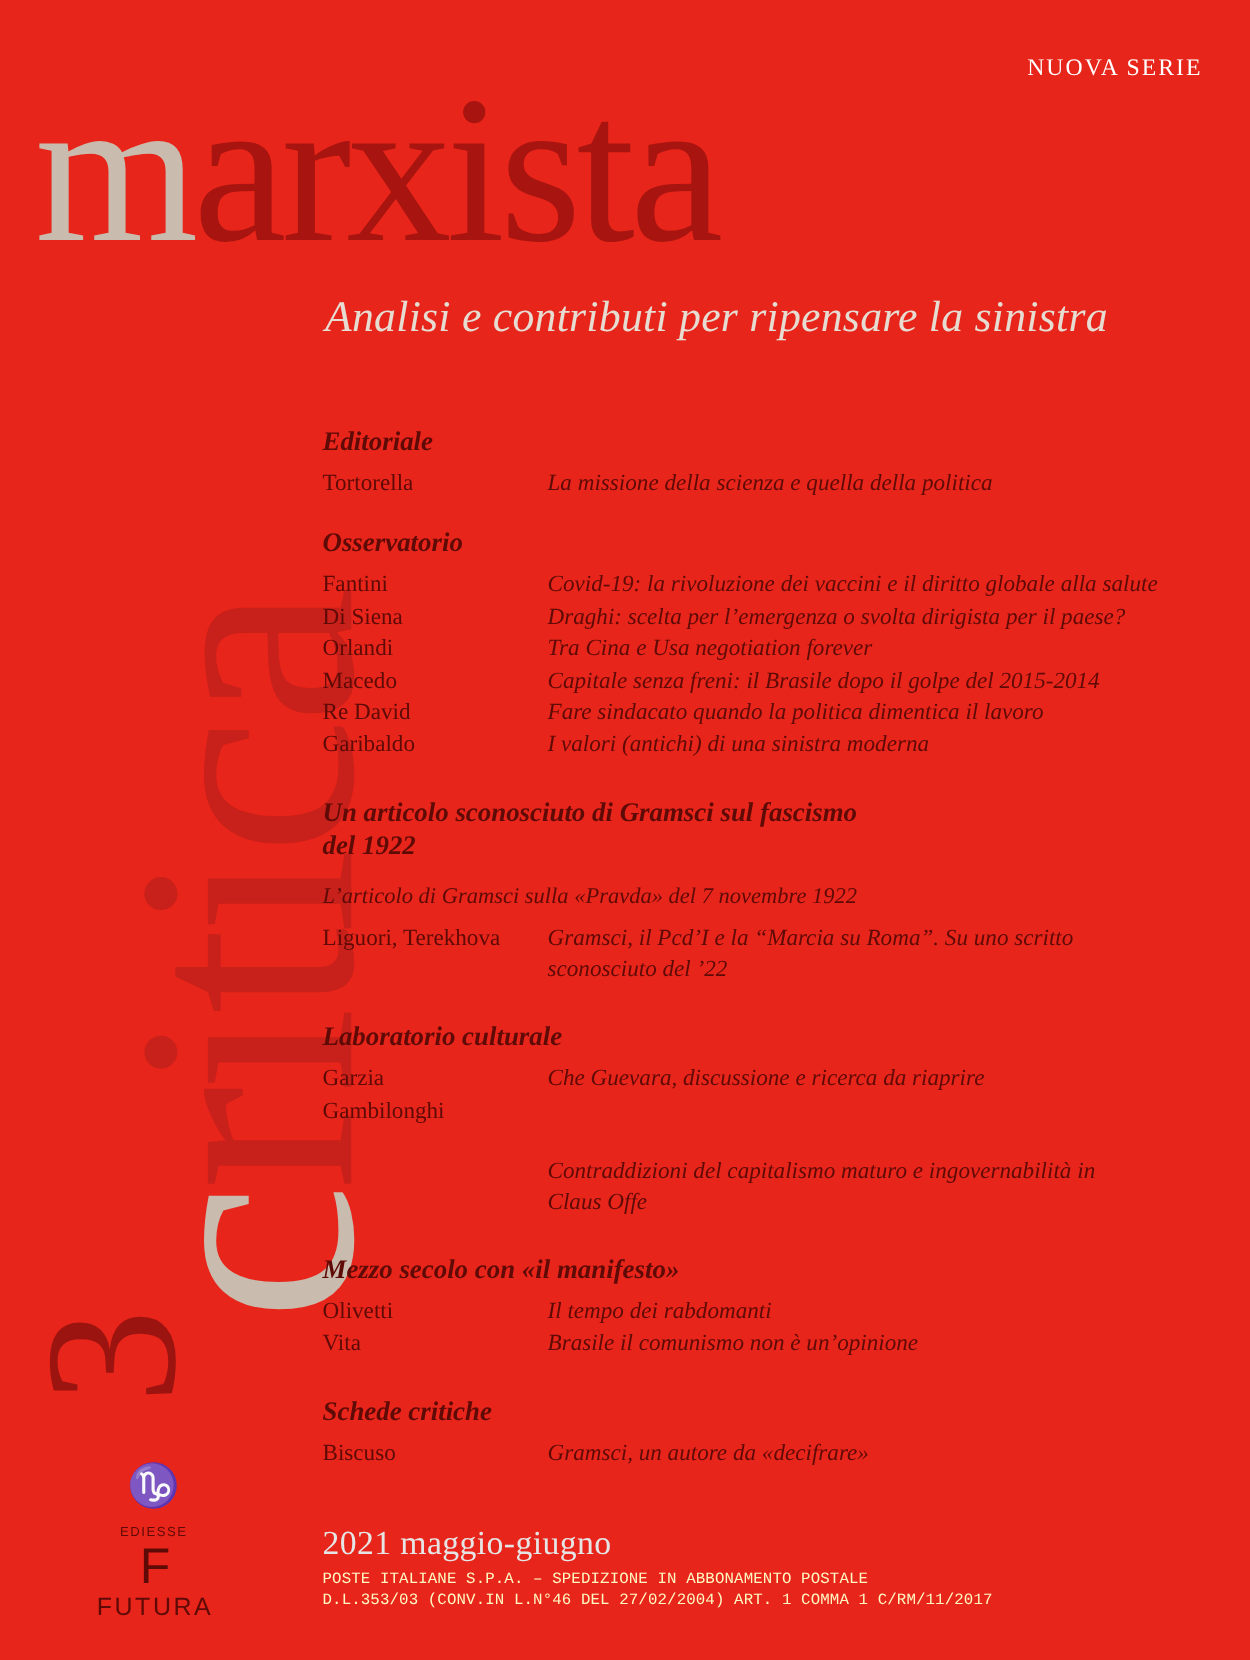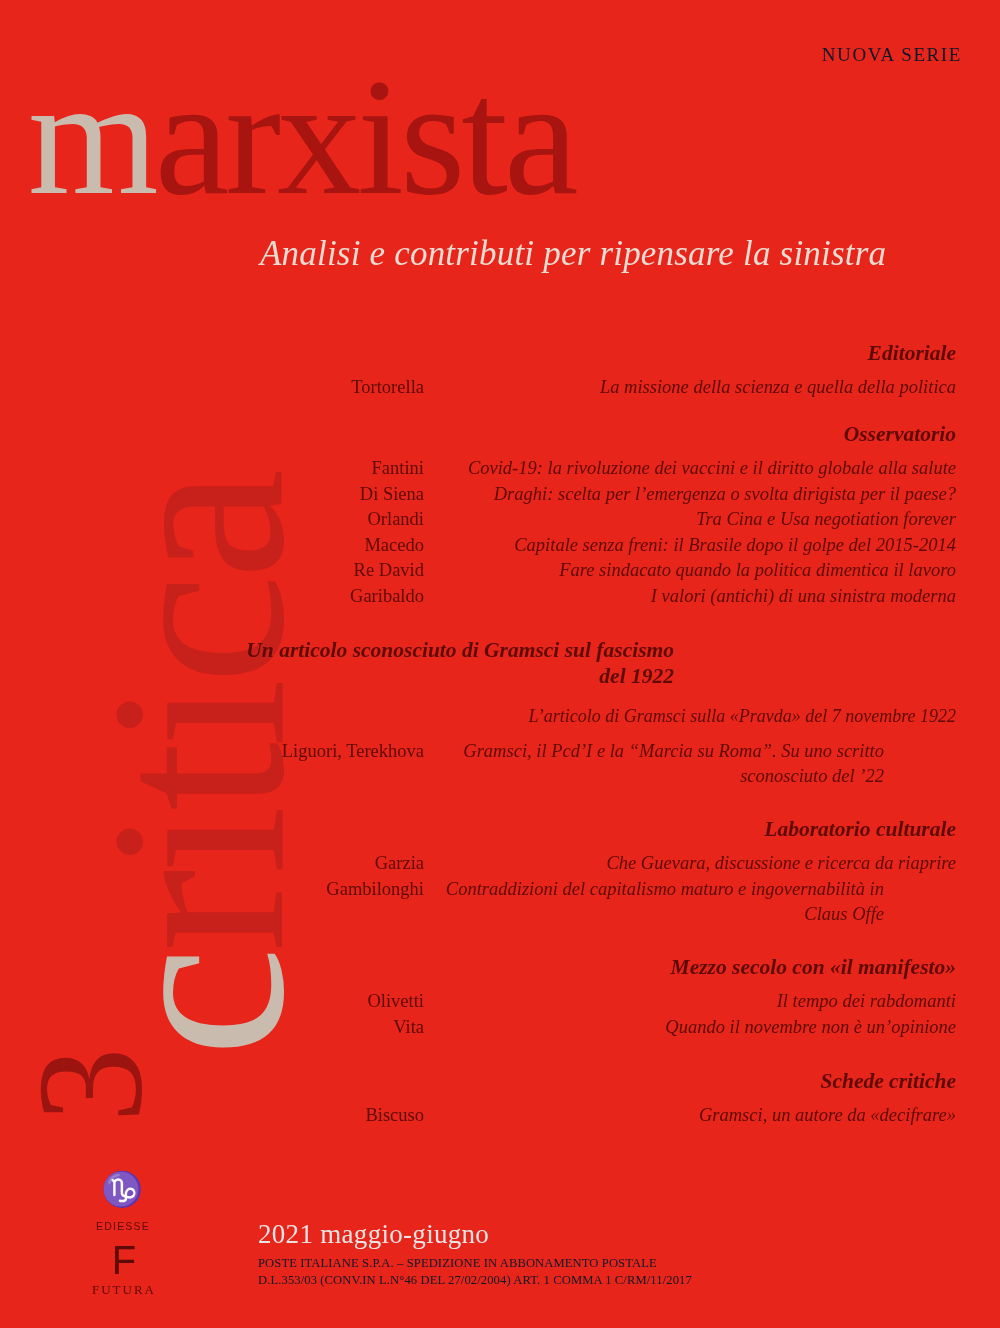--- a/index.html
+++ b/index.html
@@ -46,21 +46,21 @@
     font-family: "Liberation Serif", serif;
   }
 
   
   .nuova-serie {
     position: absolute;
     right: 38px;
     top: 44px;
     font-size: 19px;
     letter-spacing: 1.6px;
-    color: #0f172a;
+    color: #ffffff;
     font-family: "Liberation Serif", serif;
     font-variant: small-caps;
   }
 
   .masthead {
     position: absolute;
     left: 28px;
     top: 52px;
     width: 950px;
     font-size: 168px;
@@ -79,24 +79,23 @@
     font-size: 35px;
     font-style: italic;
     color: #e6dcd2;
     font-family: "Liberation Serif", serif;
     letter-spacing: 0.2px;
   }
 
   
   .toc {
     position: absolute;
-    left: 244px;
+    left: 258px;
     top: 340px;
     width: 712px;
-    text-align: right;
   }
   .section { margin-bottom: 14px; }
   .section-title {
     font-size: 21.5px;
     font-weight: bold;
     font-style: italic;
     color: #5e0a06;
     margin-bottom: 9px;
     line-height: 1.22;
   }
@@ -135,23 +134,23 @@
     width: 700px;
   }
   .footer .date {
     font-size: 27px;
     color: #e5e5e5;
     letter-spacing: 0.3px;
     margin-bottom: 5px;
   }
   .footer .legal {
     font-size: 12.6px;
-    color: #0f172a;
+    color: #fef9c3;
     line-height: 1.3;
-    font-family: Liberation Serif, serif;
+    font-family: Liberation Mono, monospace;
     letter-spacing: 0.1px;
   }
 
   
   .ediesse {
     position: absolute;
     left: 78px;
     bottom: 96px;
     text-align: center;
     width: 90px;
@@ -175,24 +174,24 @@
     width: 96px;
     text-align: center;
   }
   .futura .f {
     font-size: 40px;
     line-height: 1;
     color: #5e0a06;
     font-family: "Liberation Sans", sans-serif;
   }
   .futura .name {
-    font-size: 13px;
+    font-size: 20px;
     letter-spacing: 2px;
     color: #5e0a06;
-    font-family: Liberation Serif, serif;
+    font-family: Liberation Sans, sans-serif;
     margin-top: 2px;
   }
 </style>
 </head>
 <body>
 
 <div class="vertical-title">
   <span class="c-light">c</span><span>ritica</span>
 </div>
 
@@ -261,35 +260,35 @@
   <div class="gap-md"></div>
 
   <div class="section">
     <div class="section-title">Laboratorio culturale</div>
     <div class="entry">
       <span class="author">Garzia</span>
       <span class="title">Che Guevara, discussione e ricerca da riaprire</span>
     </div>
     <div class="entry">
       <span class="author">Gambilonghi</span>
-      <span class="title" style="max-width:460px;">Contraddizioni del capitalismo maturo e ingovernabilità in Claus Offe</span>
+      <span class="title" style="max-width:460px;margin-top:48px;">Contraddizioni del capitalismo maturo e ingovernabilità in Claus Offe</span>
     </div>
   </div>
 
   <div class="gap-md"></div>
 
   <div class="section">
     <div class="section-title">Mezzo secolo con «il manifesto»</div>
     <div class="entry">
       <span class="author">Olivetti</span>
       <span class="title">Il tempo dei rabdomanti</span>
     </div>
     <div class="entry">
       <span class="author">Vita</span>
-      <span class="title">Quando il novembre non è un’opinione</span>
+      <span class="title">Brasile il comunismo non è un’opinione</span>
     </div>
   </div>
 
   <div class="gap-md"></div>
 
   <div class="section">
     <div class="section-title">Schede critiche</div>
     <div class="entry">
       <span class="author">Biscuso</span>
       <span class="title">Gramsci, un autore da «decifrare»</span>

